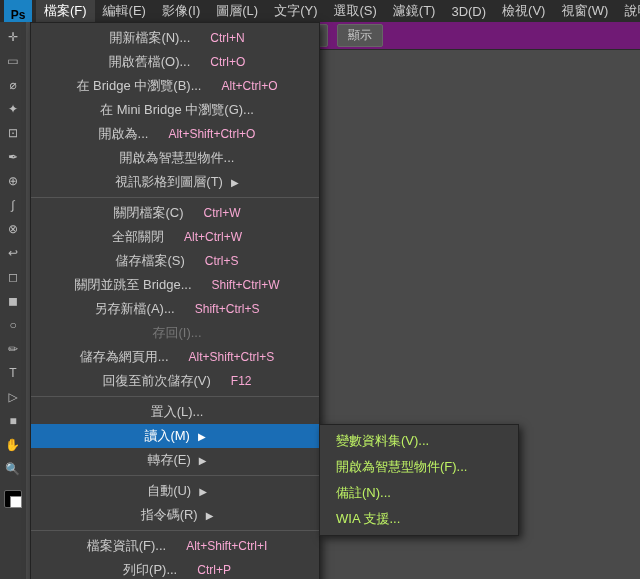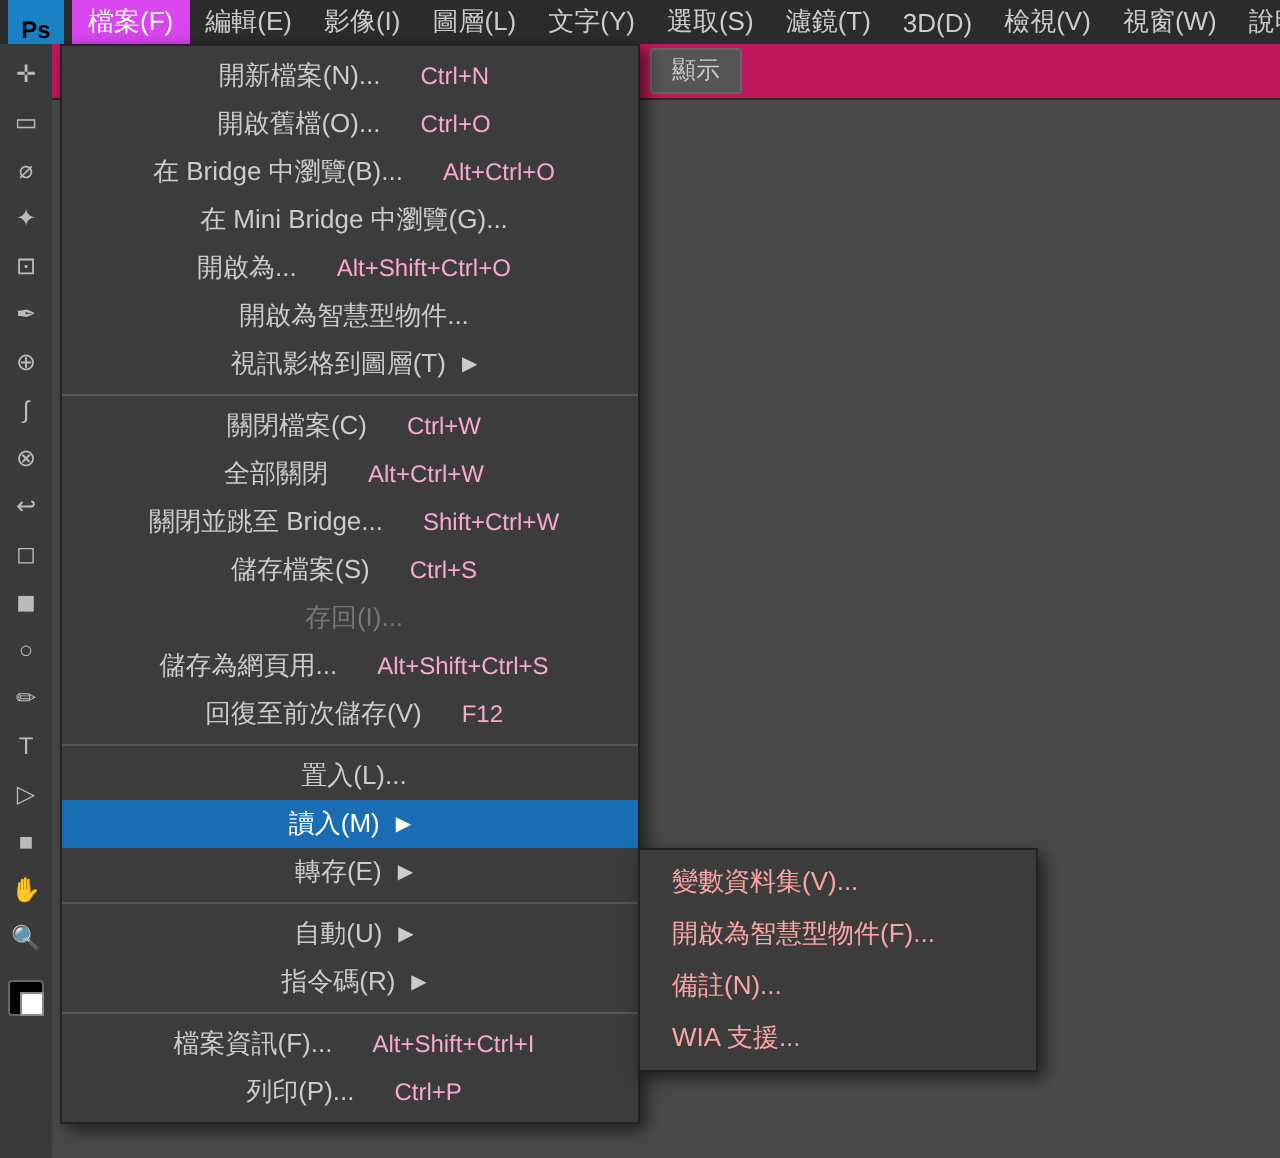--- a/index.html
+++ b/index.html
@@ -46,21 +46,21 @@
       height: 22px;
       display: flex;
       align-items: center;
       white-space: nowrap;
     }
     .menu-item:hover, .menu-item.active {
       background: #4a4a4a;
       color: #fff;
     }
     .menu-item.active {
-      background: #d946ef;
+      background: #404040;
     }
 
     
     #toolbar {
       position: absolute;
       left: 0;
       top: 22px;
       width: 26px;
       height: 557px;
       background: #3a3a3a;
@@ -80,24 +80,24 @@
       color: #bbb;
       font-size: 12px;
       cursor: pointer;
       border-radius: 2px;
     }
 
     
     #options-bar {
       position: absolute;
       top: 22px;
-      left: 25px;
+      left: 37px;
       right: 0;
       height: 28px;
-      background: #be185d;
+      background: #701a75;
       display: flex;
       align-items: center;
       padding: 0 8px;
       gap: 9px;
       z-index: 50;
       border-bottom: 1px solid #2a2a2a;
     }
     .options-checkbox {
       display: flex;
       align-items: center;
@@ -182,21 +182,21 @@
       border: 1px solid #222;
       box-shadow: 3px 3px 8px rgba(0,0,0,0.6);
       z-index: 300;
       padding: 3px 0;
     }
     .sub-item {
       display: flex;
       align-items: center;
       padding: 4px 16px;
       cursor: pointer;
-      color: #fca5a5;
+      color: #bef264;
       font-size: 13px;
       white-space: nowrap;
     }
   </style>
 </head>
 <body>
 
 <div id="menu-bar">
   <div class="ps-icon">
     <span>Ps</span>
@@ -309,26 +309,30 @@
   <div class="dd-separator"></div>
   <div class="dd-item">
     <span>關閉檔案(C)</span>
     <span class="dd-shortcut">Ctrl+W</span>
   </div>
   <div class="dd-item">
     <span>全部關閉</span>
     <span class="dd-shortcut">Alt+Ctrl+W</span>
   </div>
   <div class="dd-item">
+    <span>儲存檔案(S)</span>
+    <span class="dd-shortcut">Ctrl+S</span>
+  </div>
+  <div class="dd-item">
     <span>關閉並跳至 Bridge...</span>
     <span class="dd-shortcut">Shift+Ctrl+W</span>
   </div>
   <div class="dd-item">
-    <span>儲存檔案(S)</span>
-    <span class="dd-shortcut">Ctrl+S</span>
+    <span>另存新檔(A)...</span>
+    <span class="dd-shortcut">Shift+Ctrl+S</span>
   </div>
   <div class="dd-item disabled">
     <span>存回(I)...</span>
   </div>
   <div class="dd-item">
     <span>儲存為網頁用...</span>
     <span class="dd-shortcut">Alt+Shift+Ctrl+S</span>
   </div>
   <div class="dd-item">
     <span>回復至前次儲存(V)</span>

